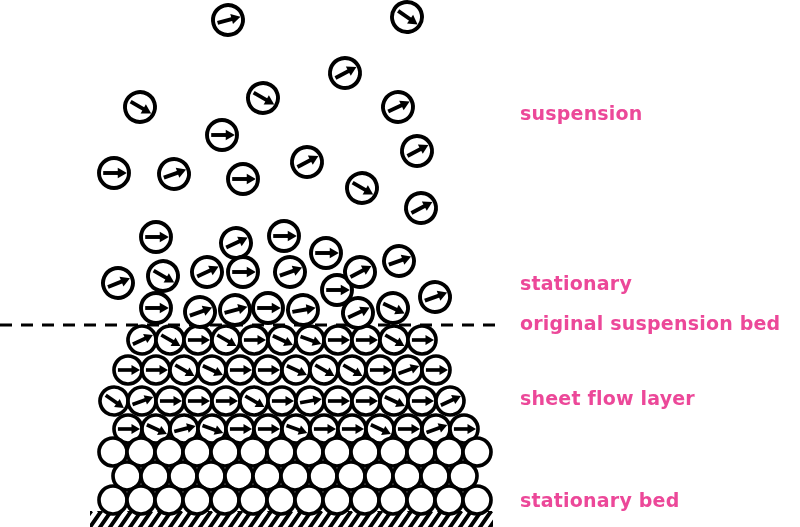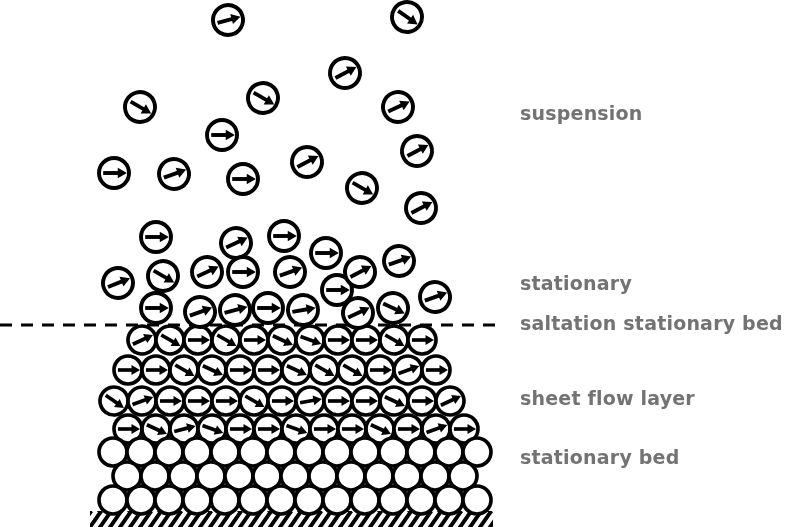--- a/index.html
+++ b/index.html
@@ -11,21 +11,21 @@
     overflow: hidden;
     font-family: "DejaVu Sans", "Liberation Sans", sans-serif;
   }
   .stage svg { position: absolute; left: 0; top: 0; }
   .layer-label {
     position: absolute;
     left: 520px;
     transform: translateY(-50%);
     font-size: 19px;
     font-weight: bold;
-    color: #737373;
+    color: #ec4899;
     white-space: nowrap;
     letter-spacing: 0.2px;
   }
 </style>
 </head>
 <body>
 
 <div class="stage">
   <svg id="scene" width="800" height="527" viewBox="0 0 800 527" xmlns="http://www.w3.org/2000/svg">
     <defs>
@@ -572,16 +572,16 @@
         <g transform="translate(421,208) rotate(-28)">
           <circle cx="0" cy="0" r="15" fill="#ffffff" stroke="#000000" stroke-width="3.9000000000000004"></circle>
           <line x1="-10.799999999999999" y1="0" x2="5.7" y2="0" stroke="#000000" stroke-width="3.9000000000000004"></line>
           <polygon points="3.75,-5.25 3.75,5.25 12.9,0" fill="#000000"></polygon>
         </g>
       </g>
   </svg>
 
   <div class="layer-label" style="top:113px">suspension</div>
   <div class="layer-label" style="top:283px">stationary</div>
-  <div class="layer-label" style="top:323px">saltation stationary bed</div>
+  <div class="layer-label" style="top:323px">original suspension bed</div>
   <div class="layer-label" style="top:398px">sheet flow layer</div>
-  <div class="layer-label" style="top:457px">stationary bed</div>
+  <div class="layer-label" style="top:500px">stationary bed</div>
 </div>
 
 </body></html>

